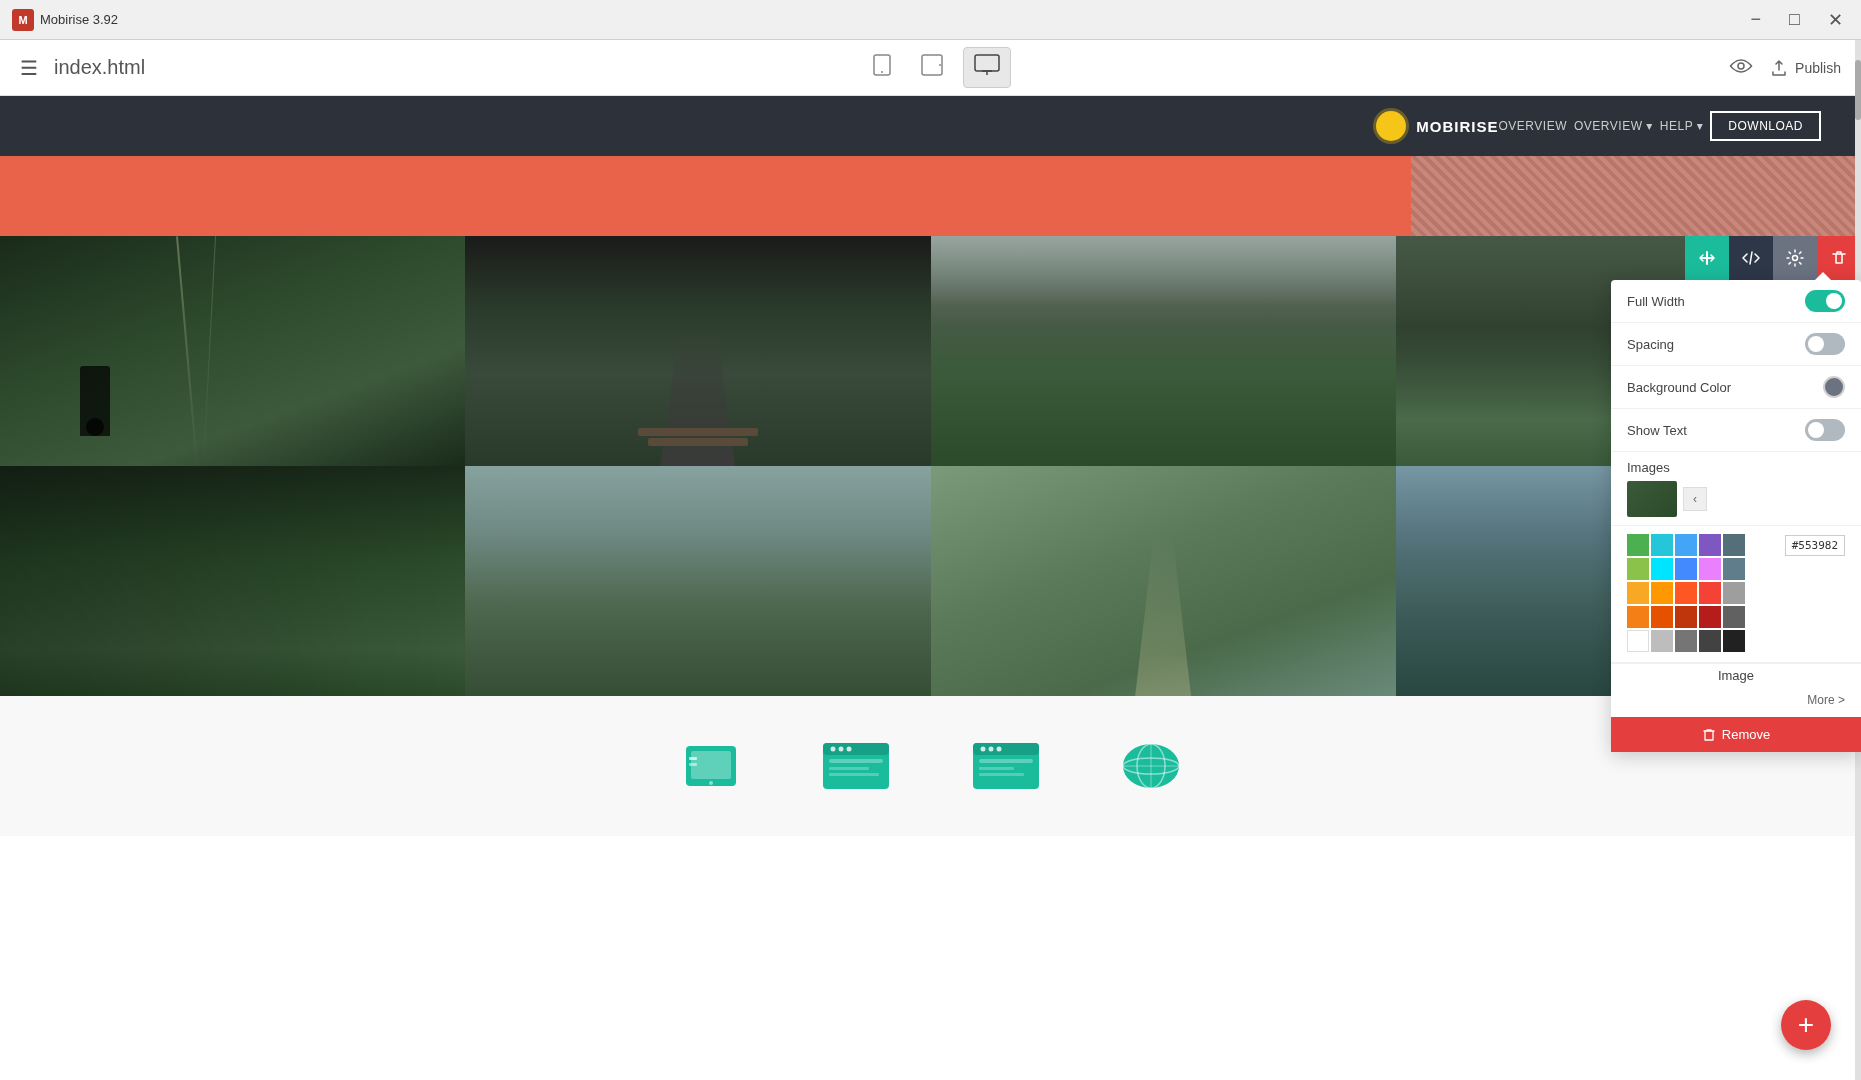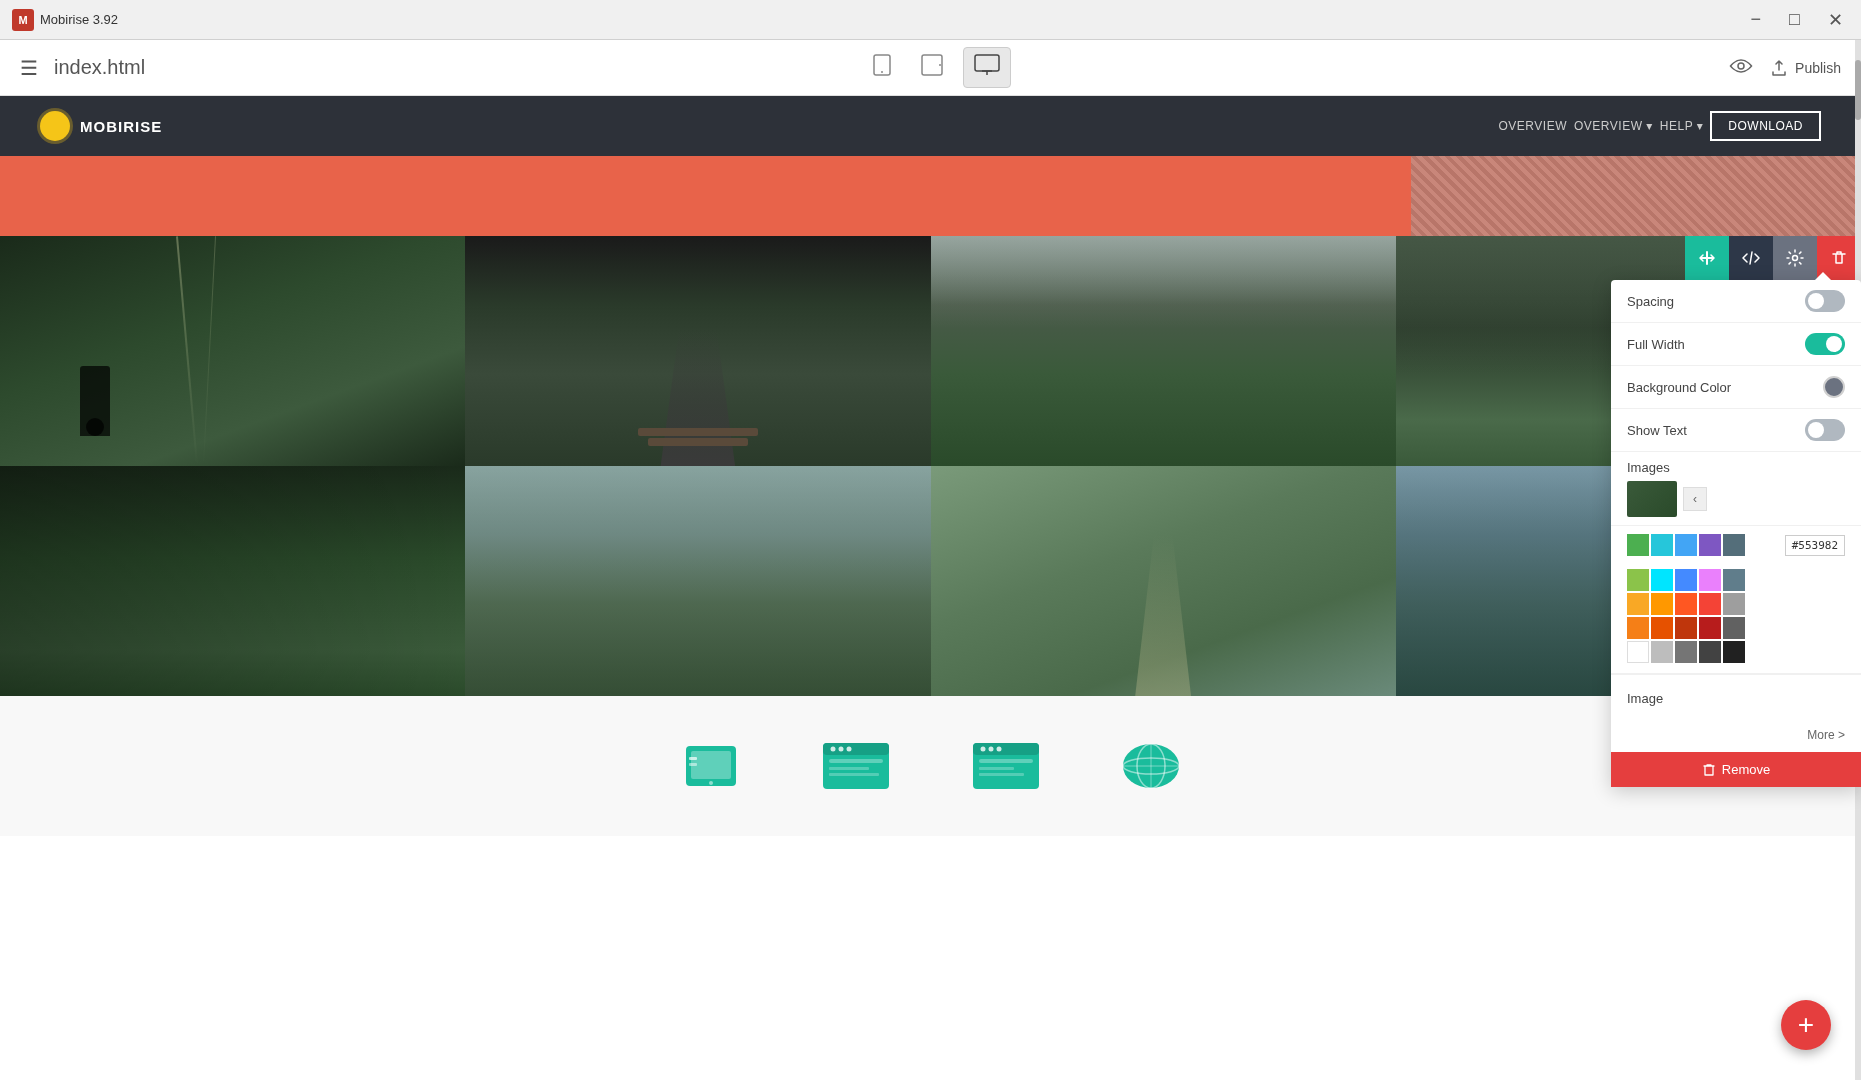--- a/index.html
+++ b/index.html
@@ -35,21 +35,21 @@
     .preview-btn { background: none; border: none; cursor: pointer; color: #555; font-size: 22px; }
     .publish-btn {
       display: flex; align-items: center; gap: 6px;
       background: none; border: none; cursor: pointer; color: #555; font-size: 14px;
     }
     .publish-btn .upload-icon { font-size: 18px; }
 
     
     .preview-navbar {
       height: 60px; background: #2d3139; display: flex; align-items: center;
-      justify-content: space-between; padding: 16px 40px;
+      justify-content: flex-end; padding: 16px 40px;
     }
     .preview-nav-logo { display: flex; align-items: center; gap: 10px; }
     .preview-nav-brand { color: white; font-size: 15px; font-weight: bold; letter-spacing: 1px; }
     .preview-nav-links { display: flex; align-items: center; gap: 7px; }
     .nav-link { color: #ccc; font-size: 12px; text-decoration: none; cursor: pointer; letter-spacing: 0.5px; }
     .nav-link.has-dropdown::after { content: ' ▾'; }
     .download-btn {
       border: 2px solid white; color: white; padding: 6px 16px;
       font-size: 12px; background: none; cursor: pointer; letter-spacing: 0.5px;
     }
@@ -135,22 +135,22 @@
       border-radius: 2px; cursor: pointer;
     }
     .nav-arrow {
       width: 24px; height: 24px; border: 1px solid #ddd;
       display: flex; align-items: center; justify-content: center;
       cursor: pointer; font-size: 12px; color: #666;
     }
 
     
     .image-label-row {
-      display: flex; align-items: center; justify-content: flex-start;
-      padding: 16px 16px; font-size: 13px; color: #444;
+      display: flex; align-items: center; justify-content: center;
+      padding: 4px 16px; font-size: 13px; color: #444;
       border-top: 1px solid #f0f0f0;
     }
 
     
     .more-link {
       text-align: right; padding: 6px 16px; font-size: 12px; color: #666; cursor: pointer;
     }
 
     
     .remove-btn {
@@ -345,27 +345,27 @@
           <path d="M3 5h12M7 5V3h4v2M6 5v9h6V5" stroke="white" stroke-width="1.5" stroke-linecap="round" stroke-linejoin="round"></path>
         </svg>
       </button>
     </div>
 
     <div class="settings-panel" style="top:44px;right:0;">
 
       <div style="position:absolute;top:-8px;right:30px;width:0;height:0;border-left:8px solid transparent;border-right:8px solid transparent;border-bottom:8px solid white;"></div>
 
       <div class="settings-row">
+        <span>Full Width</span>
+        <div class="toggle on"></div>
+      </div>
+
+      <div class="settings-row">
         <span>Spacing</span>
         <div class="toggle off"></div>
-      </div>
-
-      <div class="settings-row">
-        <span>Full Width</span>
-        <div class="toggle on"></div>
       </div>
 
       <div class="settings-row">
         <span>Background Color</span>
         <div class="color-swatch-small"></div>
       </div>
 
       <div class="settings-row">
         <span>Show Text</span>
         <div class="toggle off"></div>
@@ -374,21 +374,21 @@
       <div style="padding:8px 16px;border-bottom:1px solid #f0f0f0;">
         <div style="font-size:13px;color:#444;margin-bottom:6px;">Images</div>
         <div style="display:flex;align-items:center;gap:6px;">
           <div class="image-thumb"></div>
           <button class="nav-arrow">‹</button>
         </div>
       </div>
 
       <div style="padding:8px 16px;border-bottom:1px solid #f0f0f0;">
 
-        <div style="display:flex;gap:2px;margin-bottom:13px;">
+        <div style="display:flex;gap:2px;margin-bottom:2px;">
           <div style="width:22px;height:22px;background:#4caf50;cursor:pointer;"></div>
           <div style="width:22px;height:22px;background:#26c6da;cursor:pointer;"></div>
           <div style="width:22px;height:22px;background:#42a5f5;cursor:pointer;"></div>
           <div style="width:22px;height:22px;background:#7e57c2;cursor:pointer;"></div>
           <div style="width:22px;height:22px;background:#546e7a;cursor:pointer;"></div>
 
           <div style="flex:1;display:flex;align-items:center;justify-content:flex-end;">
             <div style="background:white;border:1px solid #ccc;padding:3px 6px;font-size:11px;color:#333;font-family:monospace;">#553982</div>
           </div>
         </div>

